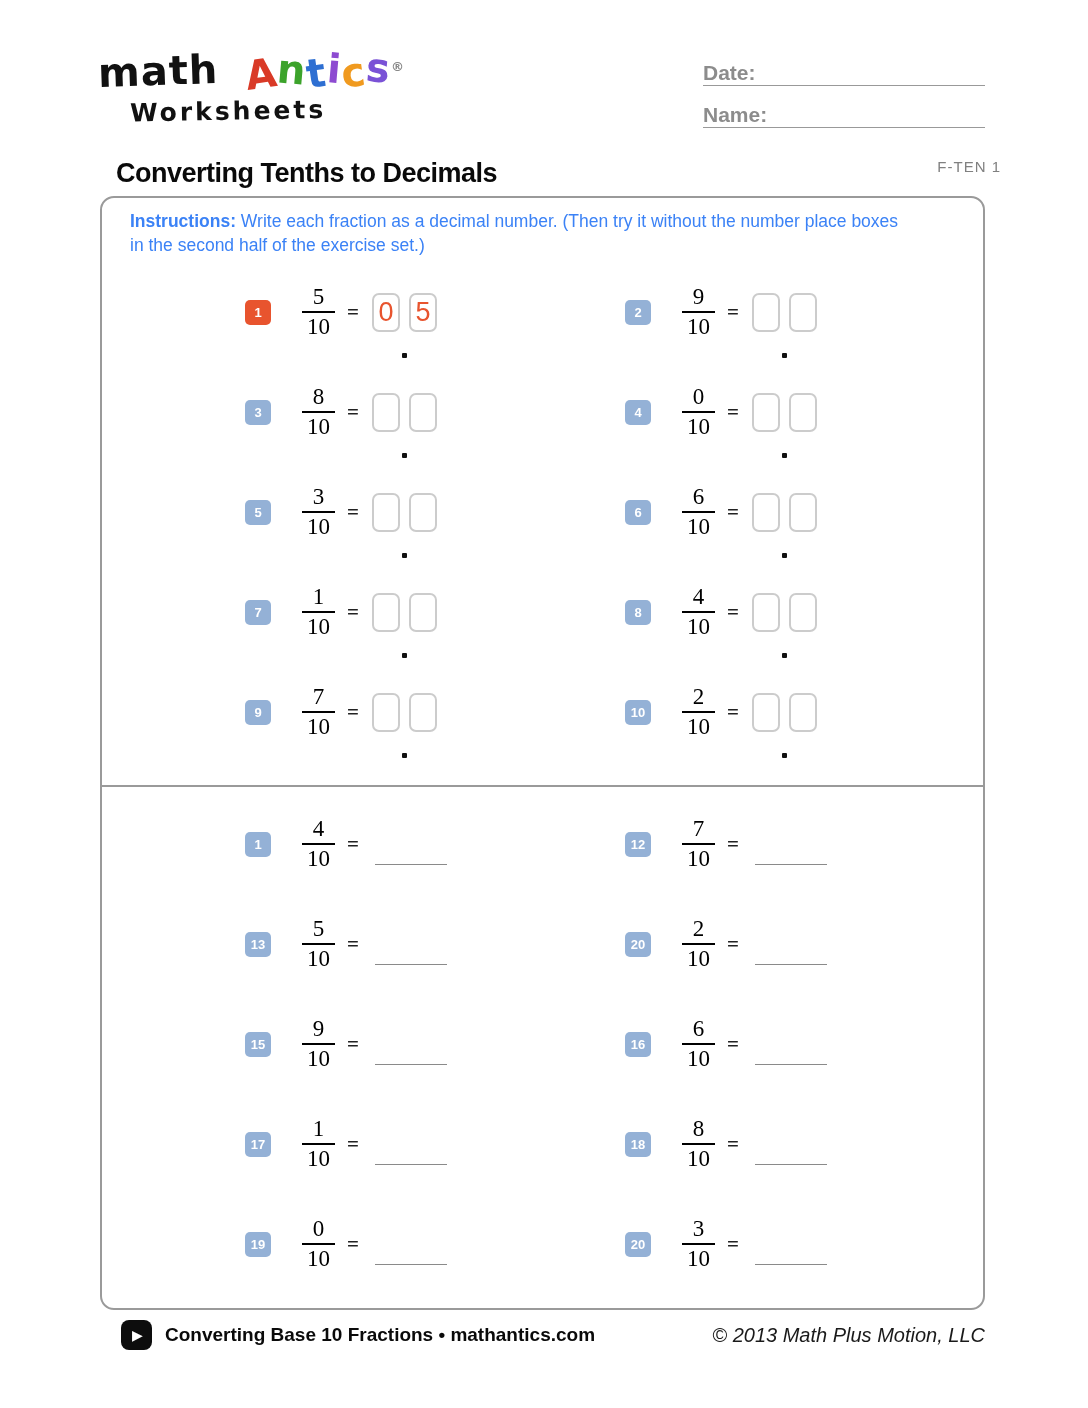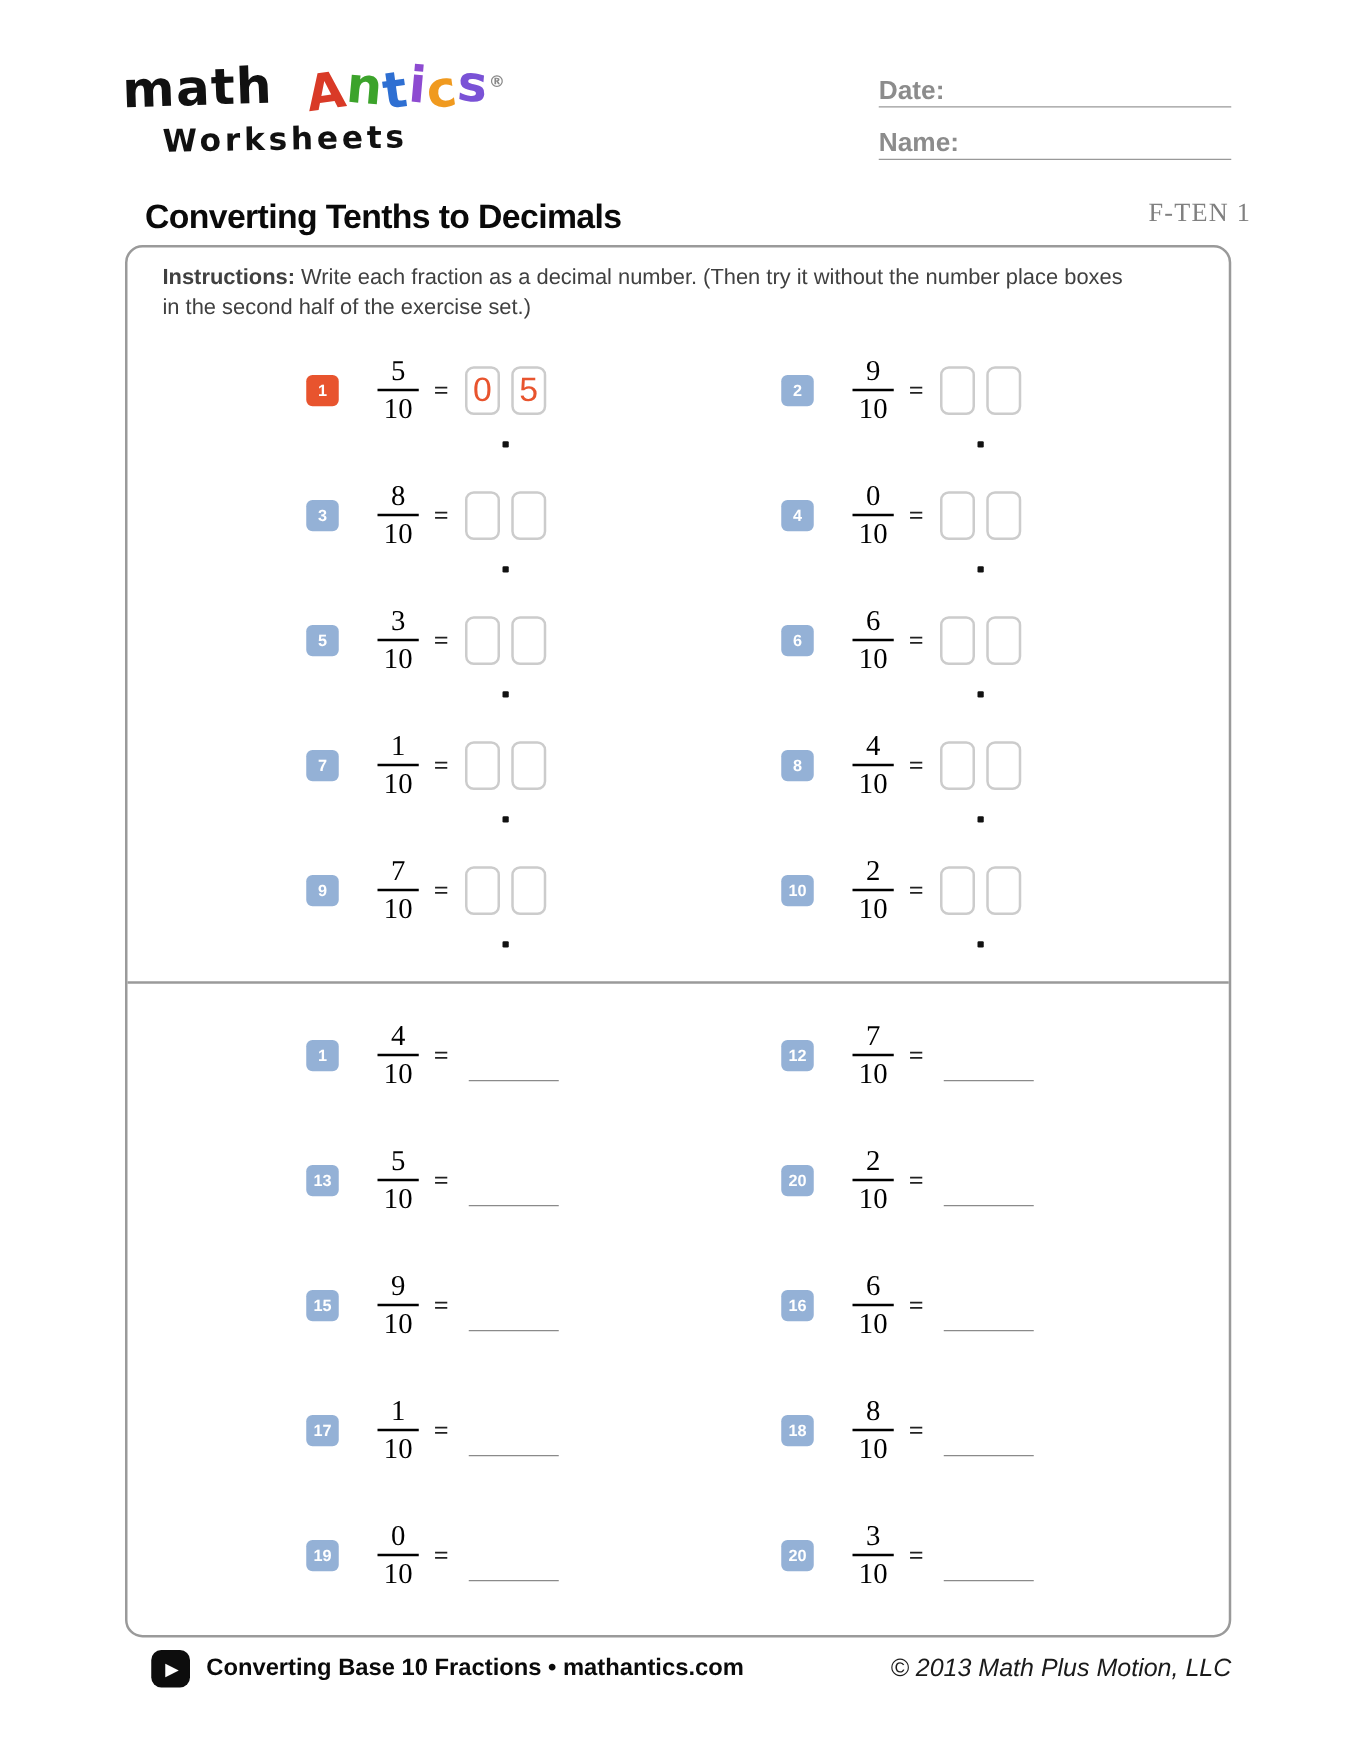--- a/index.html
+++ b/index.html
@@ -24,26 +24,26 @@
   
   .fields { position:absolute; left:703px; top:56px; width:282px; }
   .field { display:flex; align-items:flex-end; border-bottom:1.5px solid #999; height:30px; margin-bottom:12px; }
   .field-label { color:#8c8c8c; font-weight:bold; font-size:21px; }
   .field-line { flex:1; height:100%; }
 
   
   .title-row { position:absolute; left:100px; top:158px; width:885px;
                display:flex; justify-content:space-between; align-items:flex-start;margin-left:16px; }
   .page-title { font-size:27px; font-weight:bold; letter-spacing:-0.5px; color:#0a0a0a; }
-  .sheet-code { font-family:Liberation Serif, serif; font-size:21px; color:#808080; letter-spacing:1px; padding-bottom:3px; }
+  .sheet-code { font-family:Liberation Sans, sans-serif; font-size:15px; color:#808080; letter-spacing:1px; padding-bottom:3px; }
 
   
   .panel { position:absolute; left:100px; top:196px; width:885px; height:1114px;
            border:2px solid #9a9a9a; border-radius:14px; background:#fff; }
-  .instructions { padding:12px 28px 0 28px; font-size:17.5px; line-height:1.35; color:#404040; width:830px; }
+  .instructions { padding:12px 28px 0 28px; font-size:17.5px; line-height:1.35; color:#3b82f6; width:830px; }
   .instructions b { font-weight:bold; }
 
   .divider { position:absolute; left:0; top:587px; width:100%; border-top:2px solid #9a9a9a; }
 
   .grid { position:absolute; left:143px; display:grid; grid-template-columns:380px 380px; grid-auto-rows:100px; }
   .grid-top { top:64px; }
   .grid-bottom { top:596px; }
 
   .cell { display:flex; align-items:center; }
 

